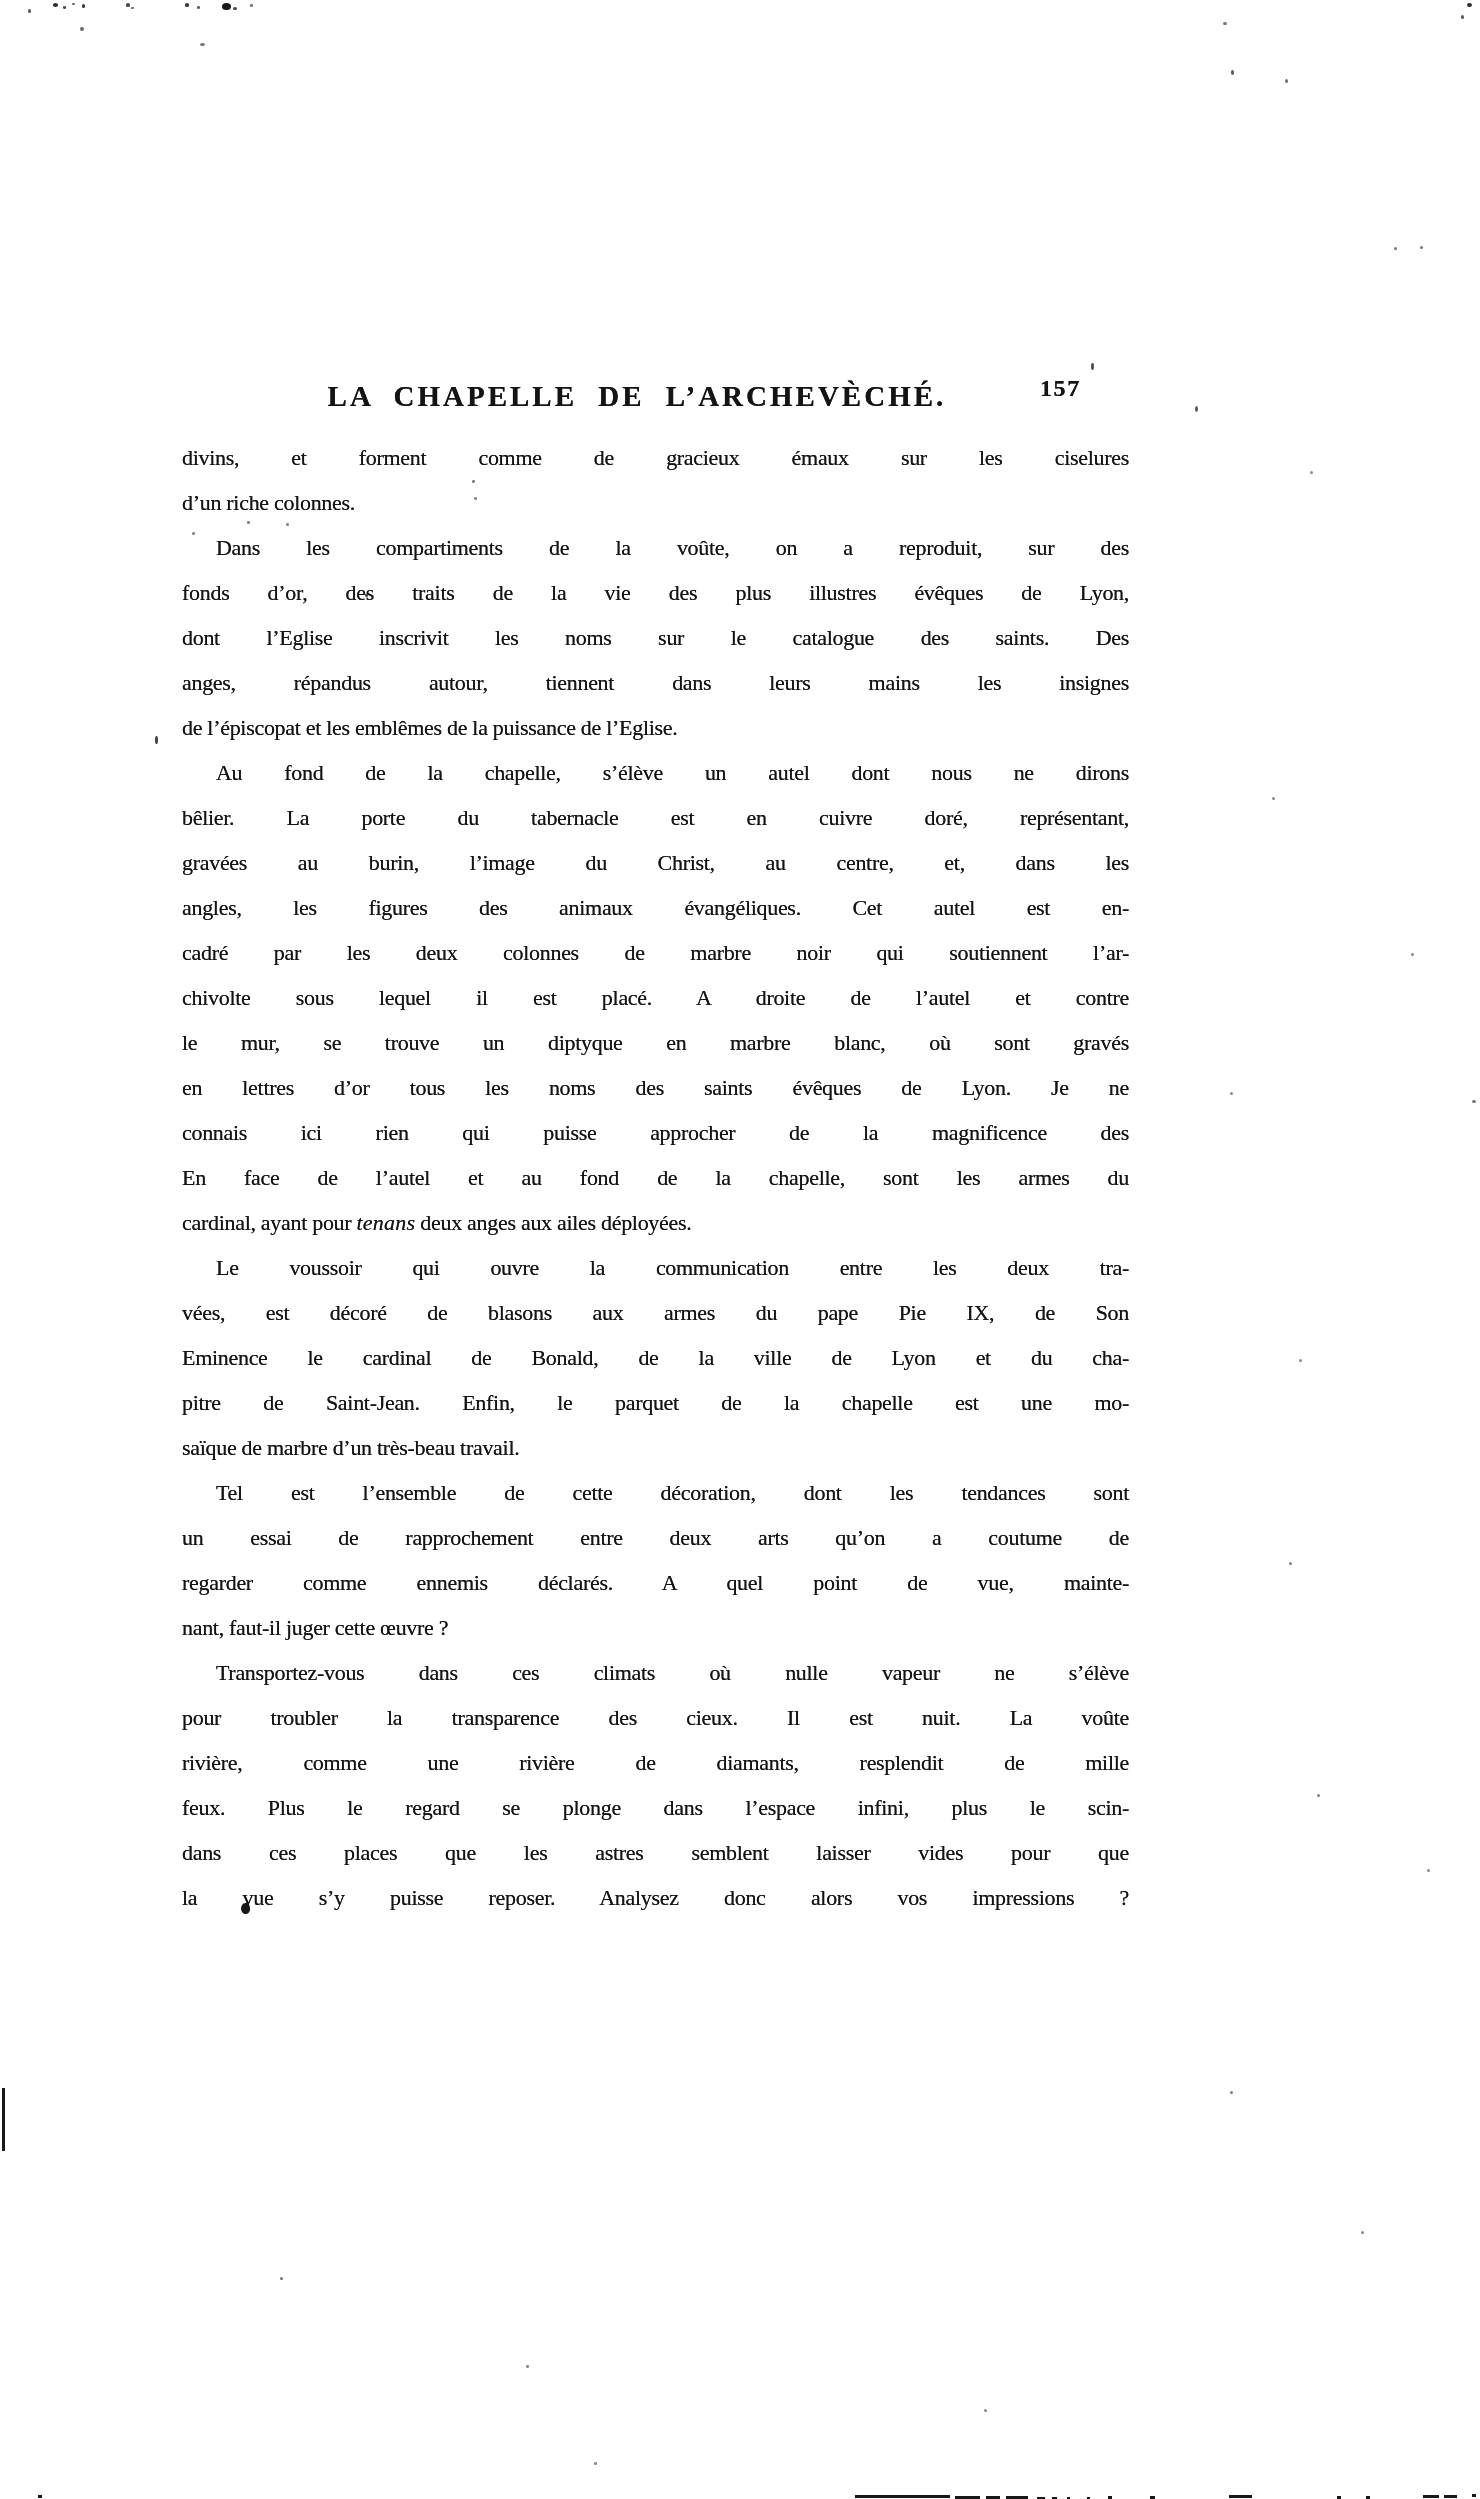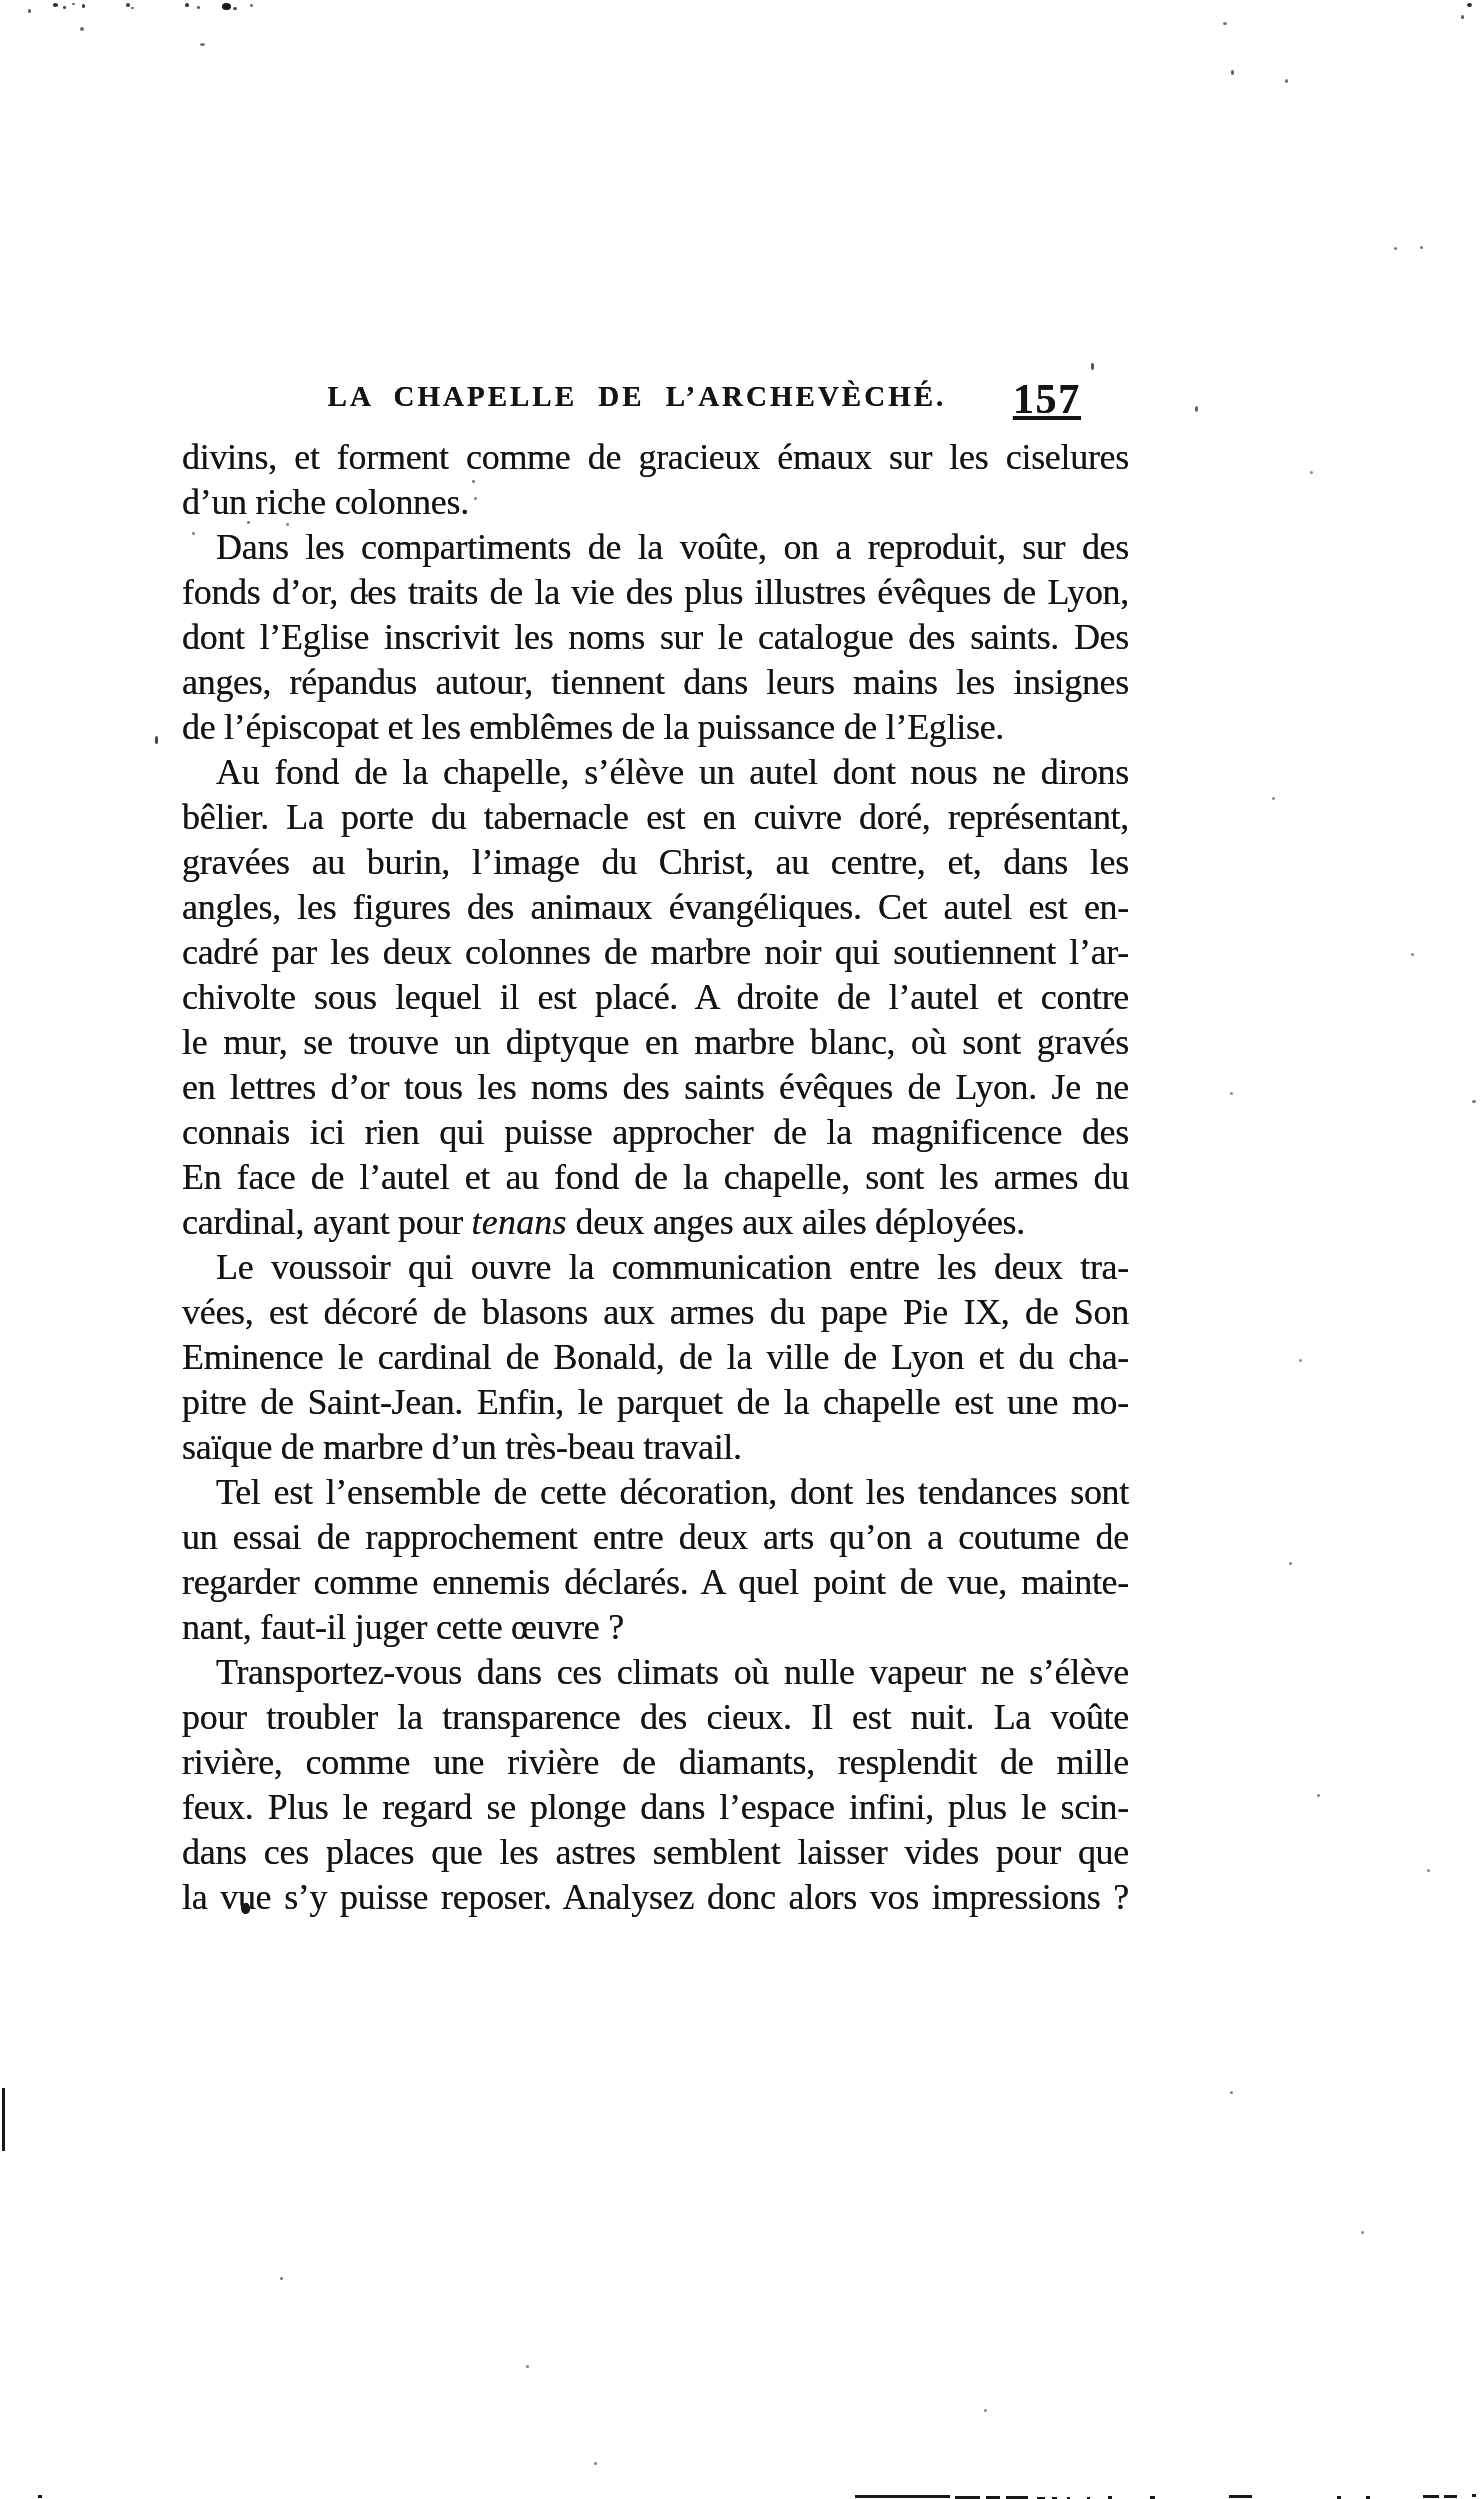--- a/index.html
+++ b/index.html
@@ -17,30 +17,29 @@
   }
   .header-title {
     position:absolute; left:50%; transform:translateX(-53%);
     font-size:29px; font-weight:bold;
     letter-spacing:3px; word-spacing:11px;
     white-space:nowrap;
     text-shadow:0 0 0.4px rgba(0,0,0,0.8);
   }
   .page-number {
     position:absolute; right:48px; top:-5.1px;
-    font-size:42px; font-weight:bold; letter-spacing:1.7px;
+    font-size:24px; font-weight:bold; letter-spacing:1.7px;
     text-shadow:0 0 0.4px rgba(0,0,0,0.8);
-    text-decoration:underline;
   }
   .body-text {
     position:absolute;
     top:435px; left:182px; width:947px;
   }
   .line {
-    font-size:36px;
+    font-size:22px;
     line-height:45px;
     height:45px;
     letter-spacing:-0.3px;
     text-align:justify;
     text-align-last:justify;
     text-shadow:0 0 0.5px rgba(0,0,0,0.75);
     white-space:normal;
   }
   .line.indent { text-indent:34px; }
   .line.last   { text-align-last:left; }

